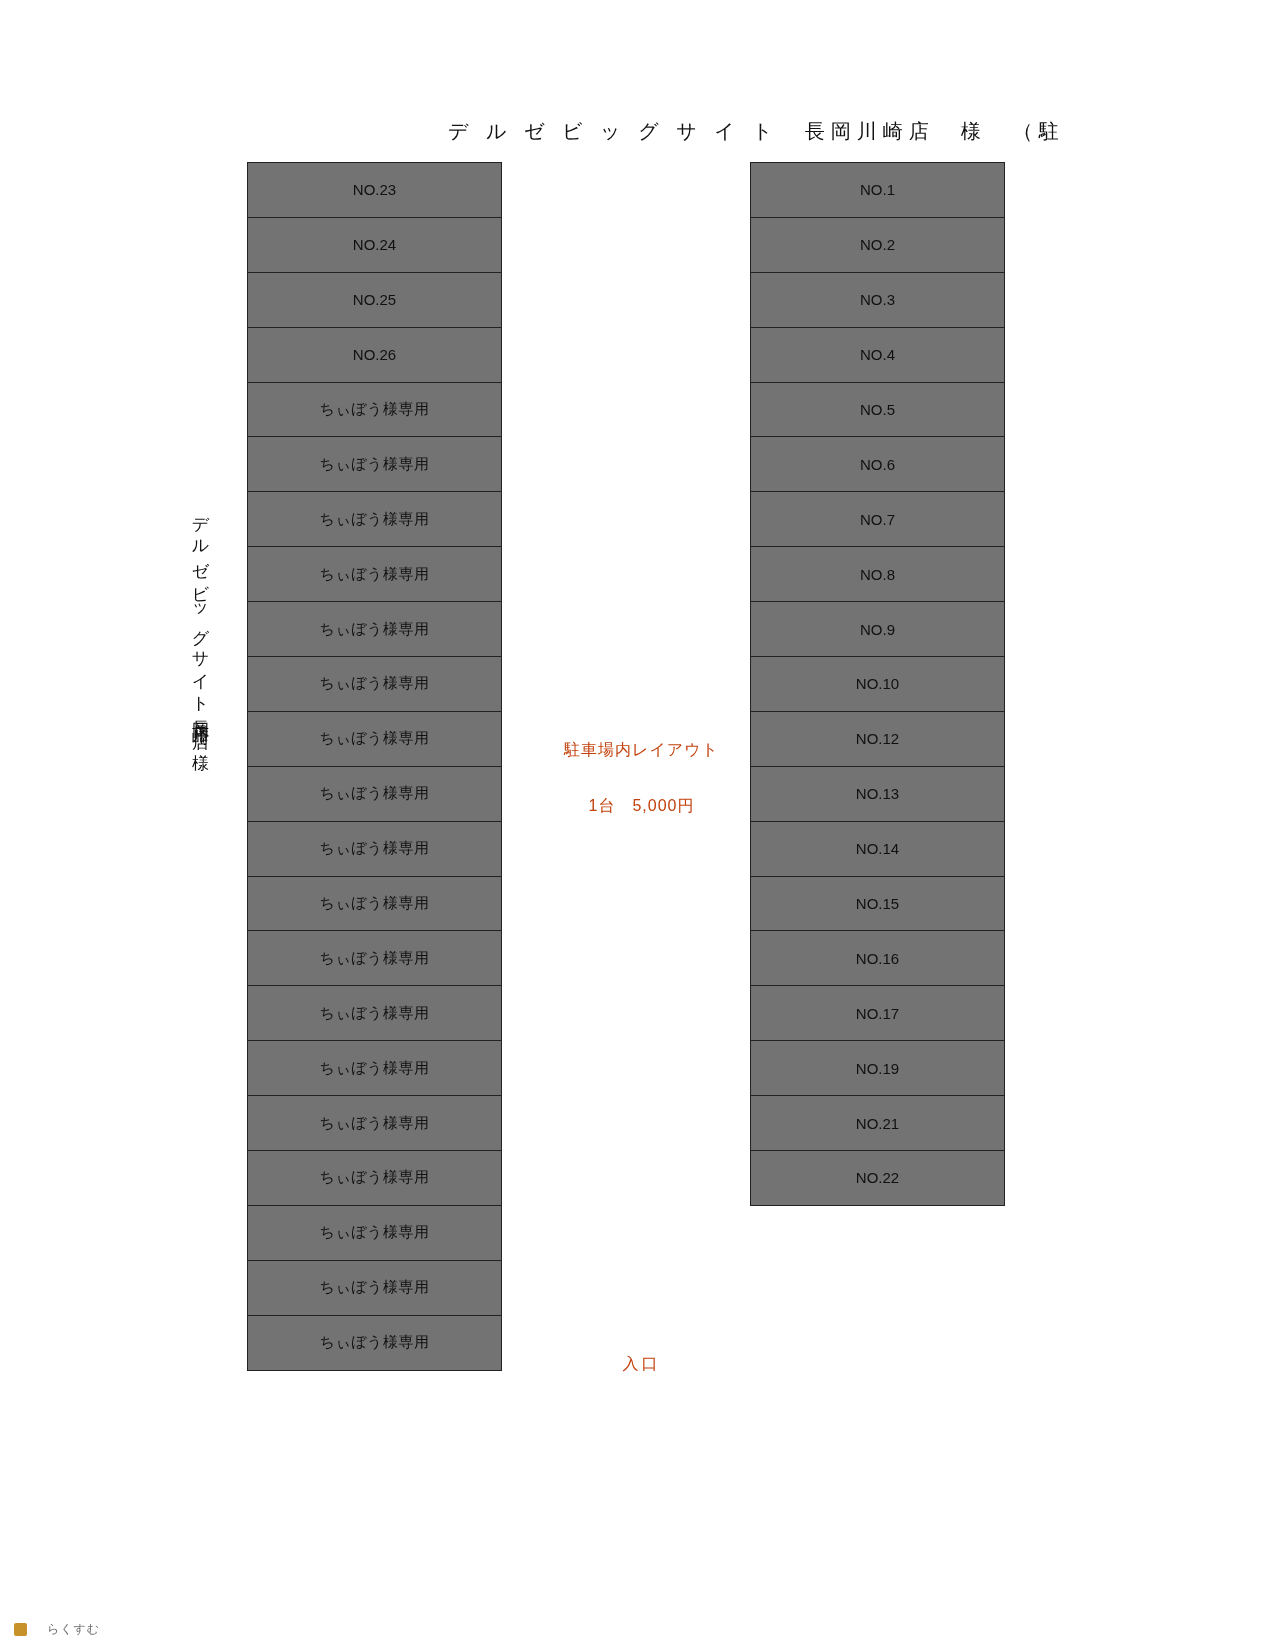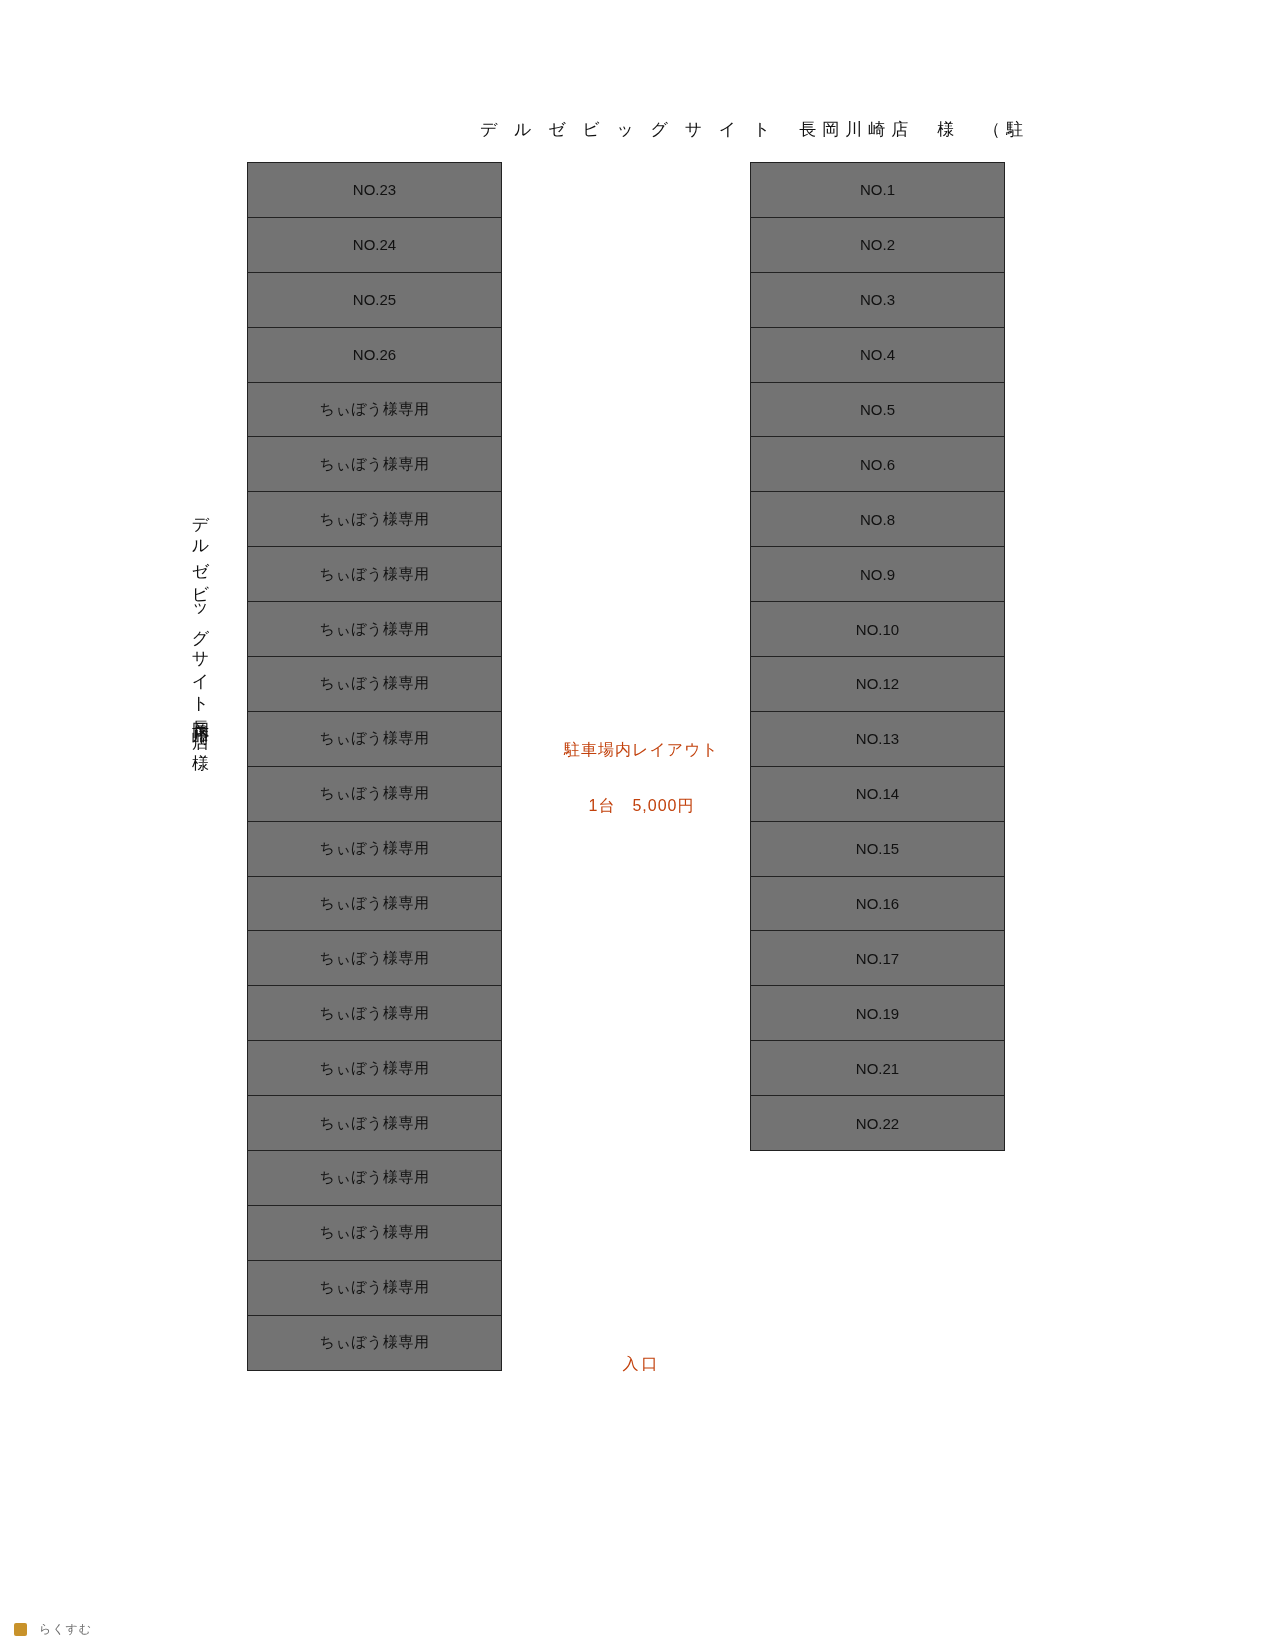--- a/index.html
+++ b/index.html
@@ -14,25 +14,24 @@
     font-family: "Liberation Sans", "DejaVu Sans", sans-serif;
     color: #111111;
     overflow: hidden;
   }
 
   
   .top-title {
     position: absolute;
     top: 118px;
     left: 448px;
-    font-size: 17px;
+    font-size: 20px;
     letter-spacing: 6px;
     white-space: nowrap;
     color: #111;
-    margin-left: 32px;
   }
 
   
   .vertical-title {
     position: absolute;
     left: 186px;
     top: 505px;
     width: 26px;
     font-size: 17px;
     line-height: 1.45;
@@ -96,21 +95,21 @@
   .middle-label.m2 { top: 634px; }
   .middle-label.entrance { top: 1192px; font-size: 16px; letter-spacing: 3px; }
 
   
   .watermark {
     position: absolute;
     left: 14px;
     bottom: 12px;
     display: flex;
     align-items: center;
-    gap: 12px;
+    gap: 20px;
     font-size: 12px;
     color: #6b6b6b;
     letter-spacing: 1px;
   }
   .watermark .mark {
     width: 13px;
     height: 13px;
     background: #c8922a;
     border-radius: 2px;
     display: inline-block;
@@ -156,20 +155,21 @@
     <div class="middle-label entrance">入口</div>
   </div>
 
   <div class="col col-right">
       <div class="cell">NO.1</div>
       <div class="cell">NO.2</div>
       <div class="cell">NO.3</div>
       <div class="cell">NO.4</div>
       <div class="cell">NO.5</div>
       <div class="cell">NO.6</div>
+      <div class="cell">NO.7</div>
       <div class="cell">NO.8</div>
       <div class="cell">NO.9</div>
       <div class="cell">NO.10</div>
       <div class="cell">NO.12</div>
       <div class="cell">NO.13</div>
       <div class="cell">NO.14</div>
       <div class="cell">NO.15</div>
       <div class="cell">NO.16</div>
       <div class="cell">NO.17</div>
       <div class="cell">NO.19</div>

